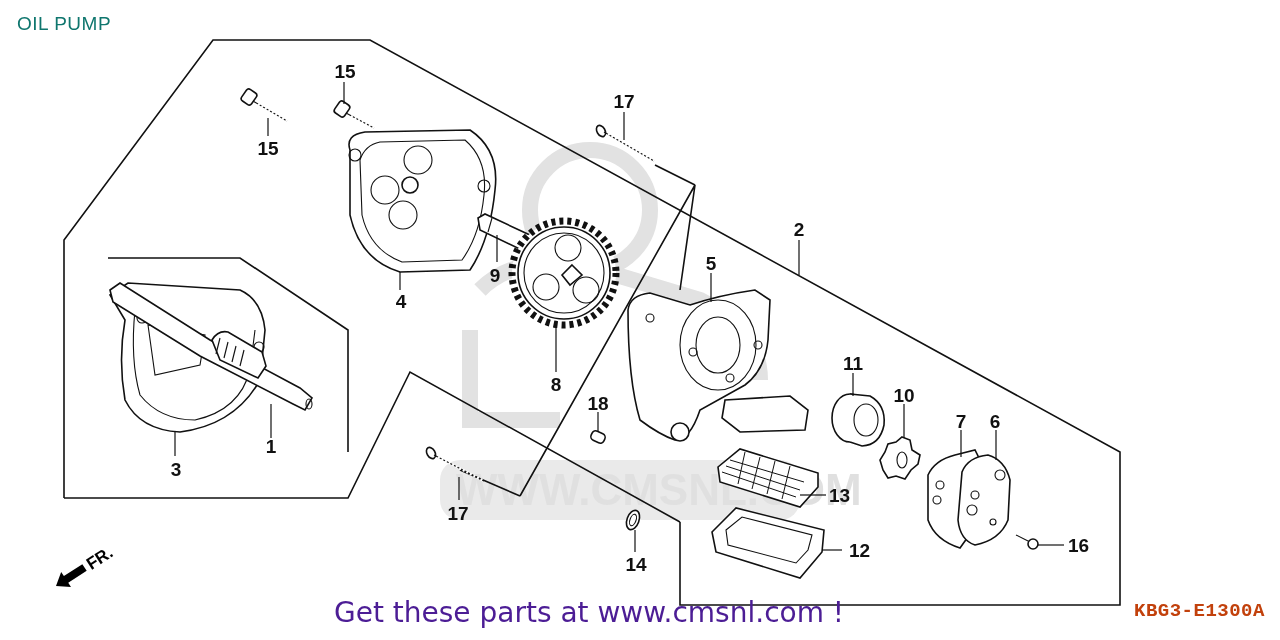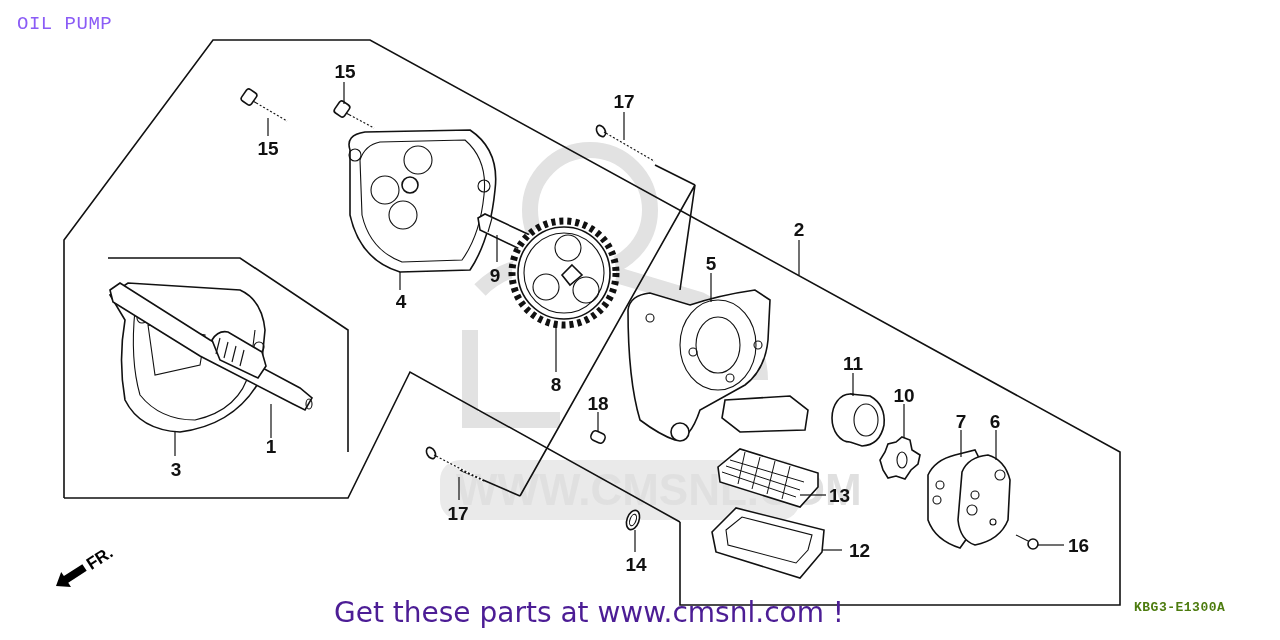--- a/index.html
+++ b/index.html
@@ -1,21 +1,21 @@
 <!DOCTYPE html>
 <html><head>
 <meta charset="utf-8">
 <style>
   html, body { margin: 0; padding: 0; background: #ffffff; }
   body { width: 1280px; height: 640px; position: relative; overflow: hidden; font-family: "Liberation Sans", sans-serif; }
-  .page-title { position: absolute; left: 17px; top: 13px; font-size: 19px; color: #8b5cf6; letter-spacing: 0.5px; font-family: Liberation Mono, monospace; }
+  .page-title { position: absolute; left: 17px; top: 13px; font-size: 19px; color: #0f766e; letter-spacing: 0.5px; font-family: Liberation Sans, sans-serif; }
   .diagram { position: absolute; left: 0; top: 0; width: 1280px; height: 640px; }
   .callout { font-family: "Liberation Sans", sans-serif; font-weight: bold; font-size: 19px; fill: #111111; }
   .fr-label { font-family: "Liberation Sans", sans-serif; font-weight: 900; font-size: 17px; fill: #000; }
-  .ref-code { position: absolute; left: 1134px; top: 600px; font-family: "Liberation Mono", monospace; font-weight: bold; font-size: 13px; color: #4d7c0f; letter-spacing: 0.5px; }
+  .ref-code { position: absolute; left: 1134px; top: 600px; font-family: "Liberation Mono", monospace; font-weight: bold; font-size: 19px; color: #c2410c; letter-spacing: 0.5px; }
   .promo { position: absolute; left: 334px; top: 596px; font-family: "DejaVu Sans", sans-serif; font-size: 28px; color: #4c1d95; white-space: nowrap; }
   .wm { fill: none; stroke: #e2e2e2; stroke-width: 16; }
   .wm-text { font-family: "Liberation Sans", sans-serif; font-weight: bold; font-size: 44px; fill: #e0e0e0; }
   .ln { fill: none; stroke: #111; stroke-width: 1.6; }
   .part { fill: #fff; stroke: #111; stroke-width: 1.6; }
   .thin { fill: none; stroke: #111; stroke-width: 1.1; }
 </style>
 </head>
 <body>
 

